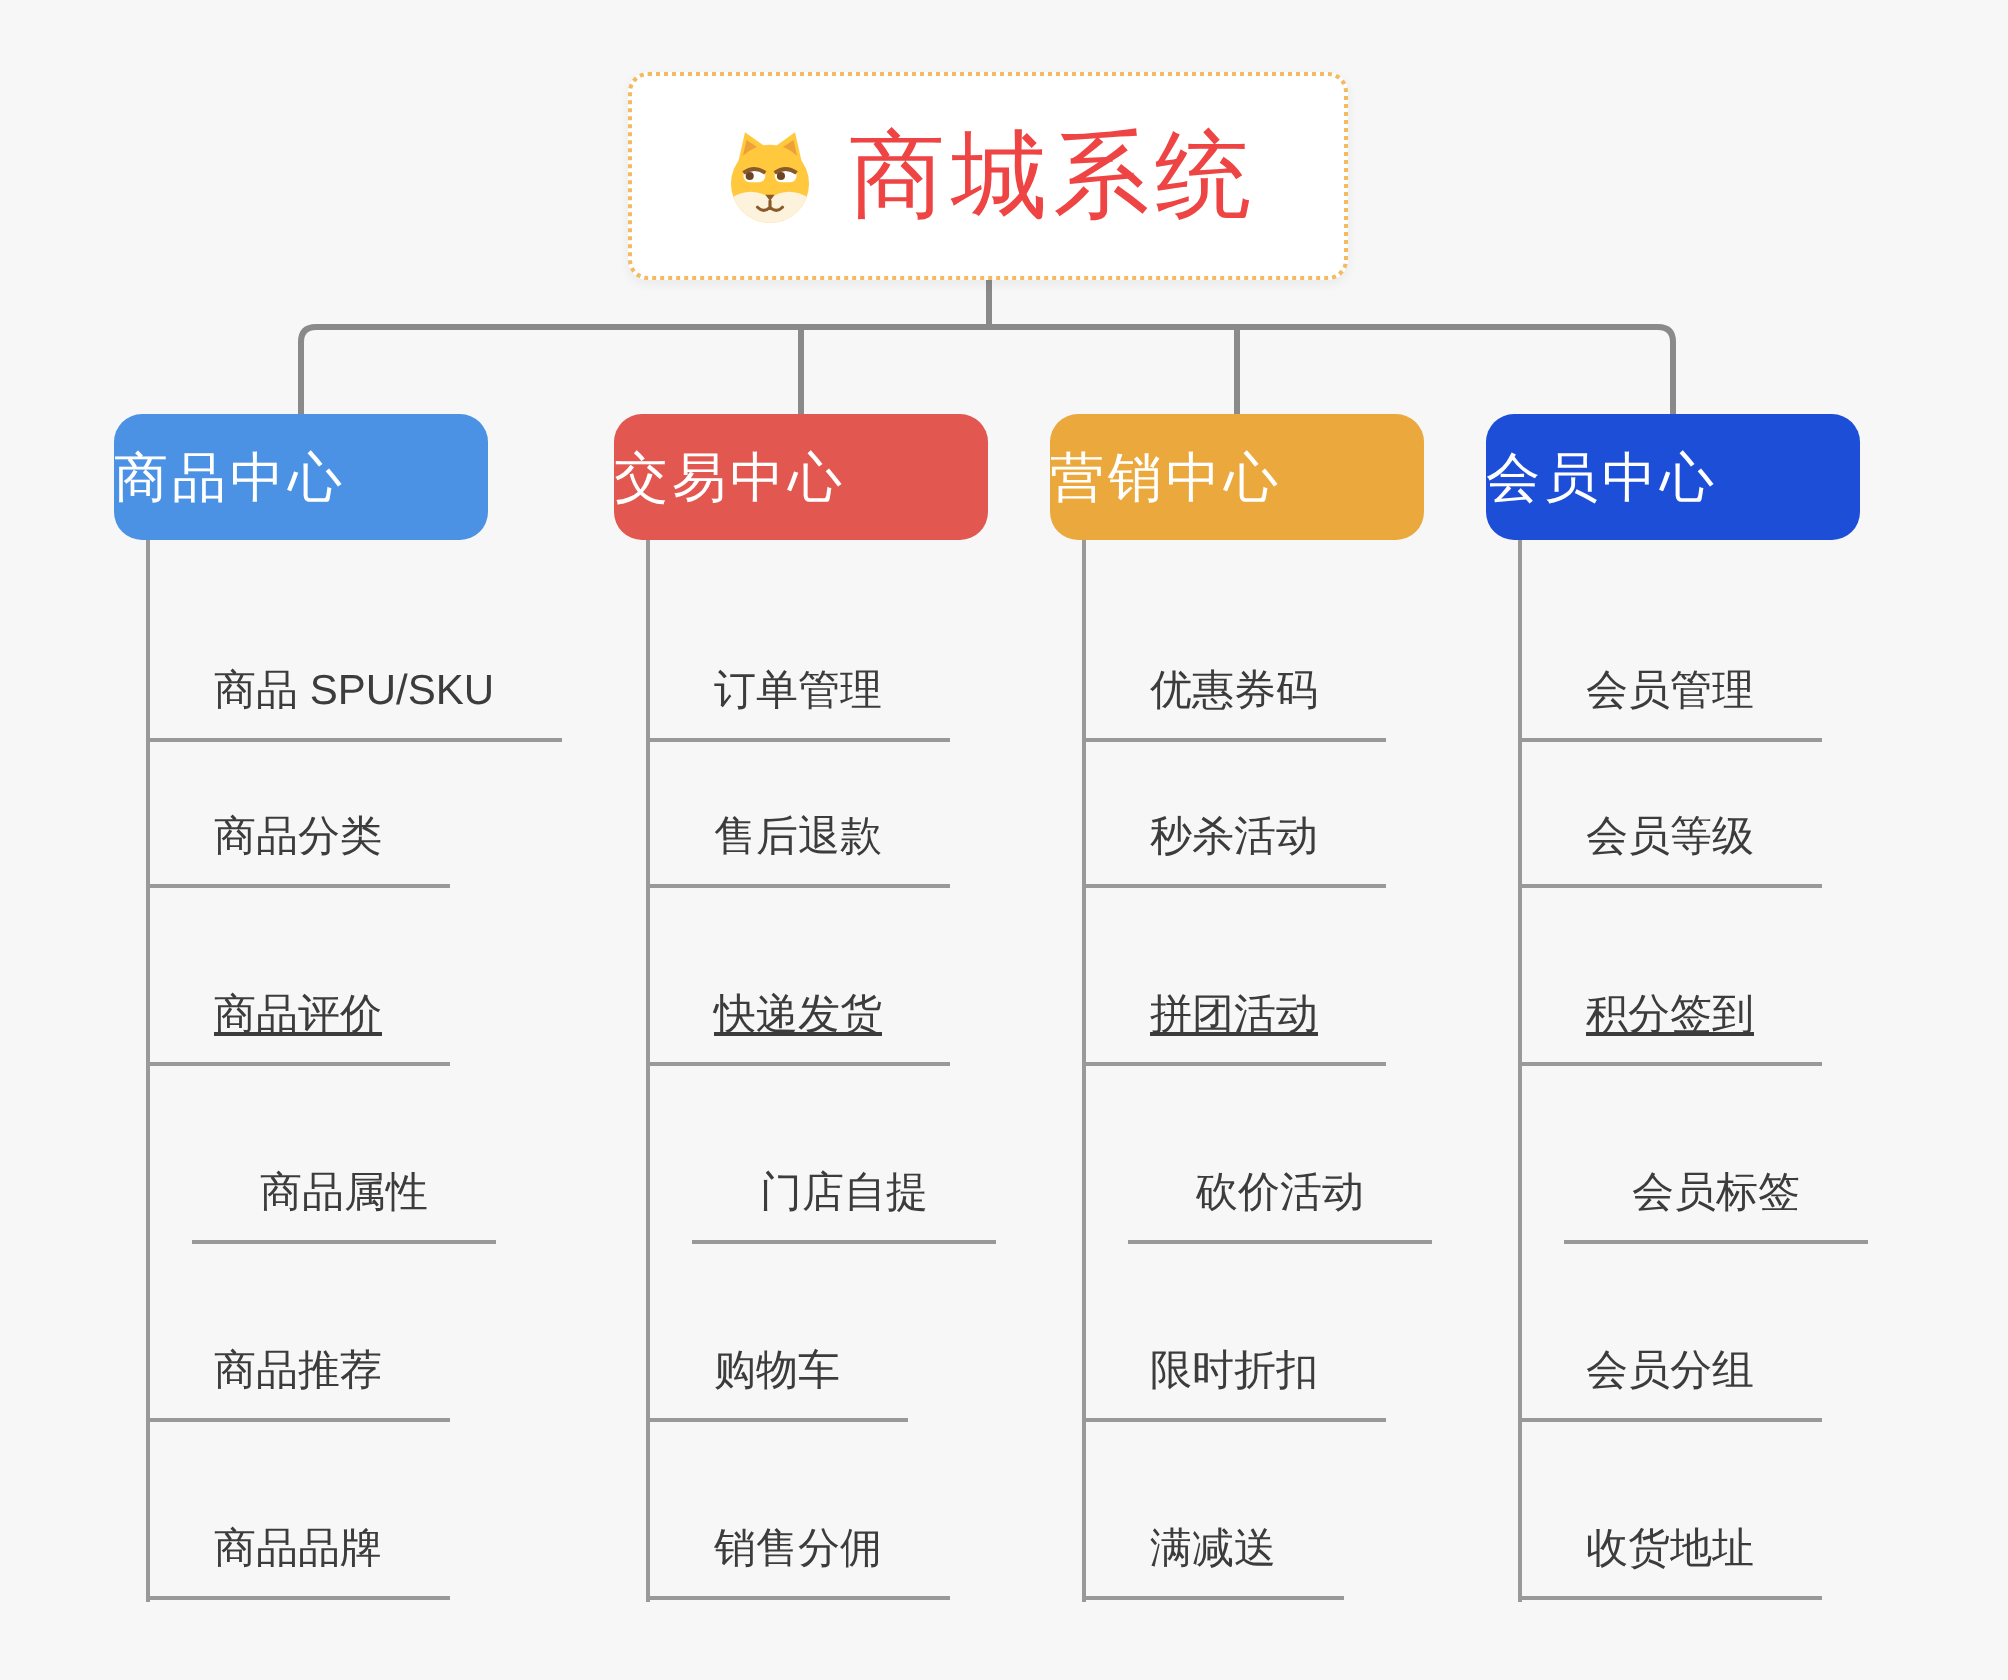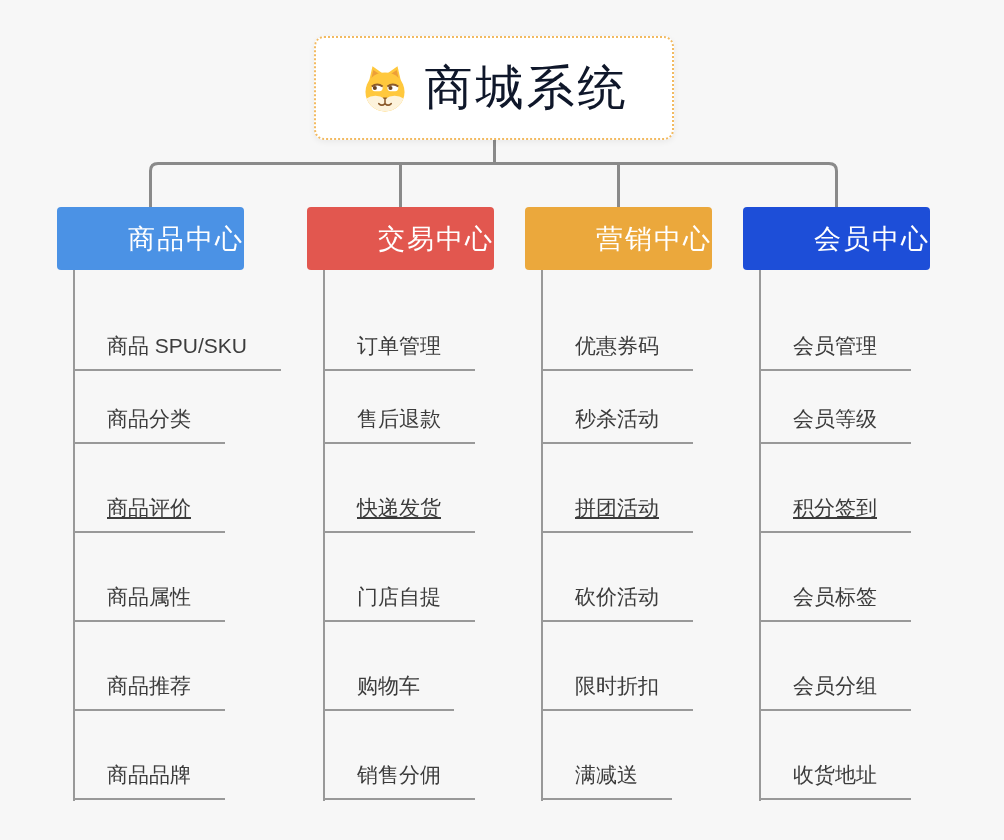--- a/index.html
+++ b/index.html
@@ -25,39 +25,39 @@
     box-sizing: border-box;
     background: #FFFFFF;
     border: 2px dotted #F2BA61;
     border-radius: 10px;
     box-shadow: 0 2px 6px rgba(0,0,0,0.06);
     display: flex; align-items: center; justify-content: center;
     gap: 15px;
   }
   .root-label {
     font-size: 48px;
-    color: #0f172a;
+    color: #ef4444;
     letter-spacing: 3px;
     white-space: nowrap;
   }
   .root-icon { width: 50px; height: 50px; flex: 0 0 auto; }
 
   
   .branch { position: absolute; top: 207px; width: 260px; height: 633px; }
   .branch.b0 { left: 57px; }
   .branch.b1 { left: 307px; }
   .branch.b2 { left: 525px; }
   .branch.b3 { left: 743px; }
 
   .branch-node {
     position: absolute; left: 0; top: 0;
     width: 187px; height: 63px;
     box-sizing: border-box;
-    border-radius: 4px;
-    display: flex; align-items: center; justify-content: flex-end;
+    border-radius: 14px;
+    display: flex; align-items: center; justify-content: flex-start;
     color: #FFFFFF;
     font-size: 27px;
     letter-spacing: 2px;
     white-space: nowrap;
   }
 
   .spine {
     position: absolute; left: 16px; top: 63px;
     height: 531px; width: 0;
     border-left: 2px solid #999999;
@@ -69,21 +69,21 @@
     padding: 0 34px 9px 34px;
     border-bottom: 2px solid #999999;
     font-size: 21px;
     line-height: 29px;
     color: #3C3C3C;
     white-space: nowrap;
   }
   .leaf.i0 { top: 124px; }
   .leaf.i1 { top: 197px; }
   .leaf.i2 { top: 286px; text-decoration: underline; }
-  .leaf.i3 { top: 375px; }
+  .leaf.i3 { top: 375px; margin-left: 23px; }
   .leaf.i4 { top: 464px; }
   .leaf.i5 { top: 553px; }
 </style>
 </head>
 <body>
 
 <div class="canvas">
 
   <svg class="connectors" viewBox="0 0 1004 840" xmlns="http://www.w3.org/2000/svg">
     <g stroke="#8A8A8A" stroke-width="3" fill="none">

